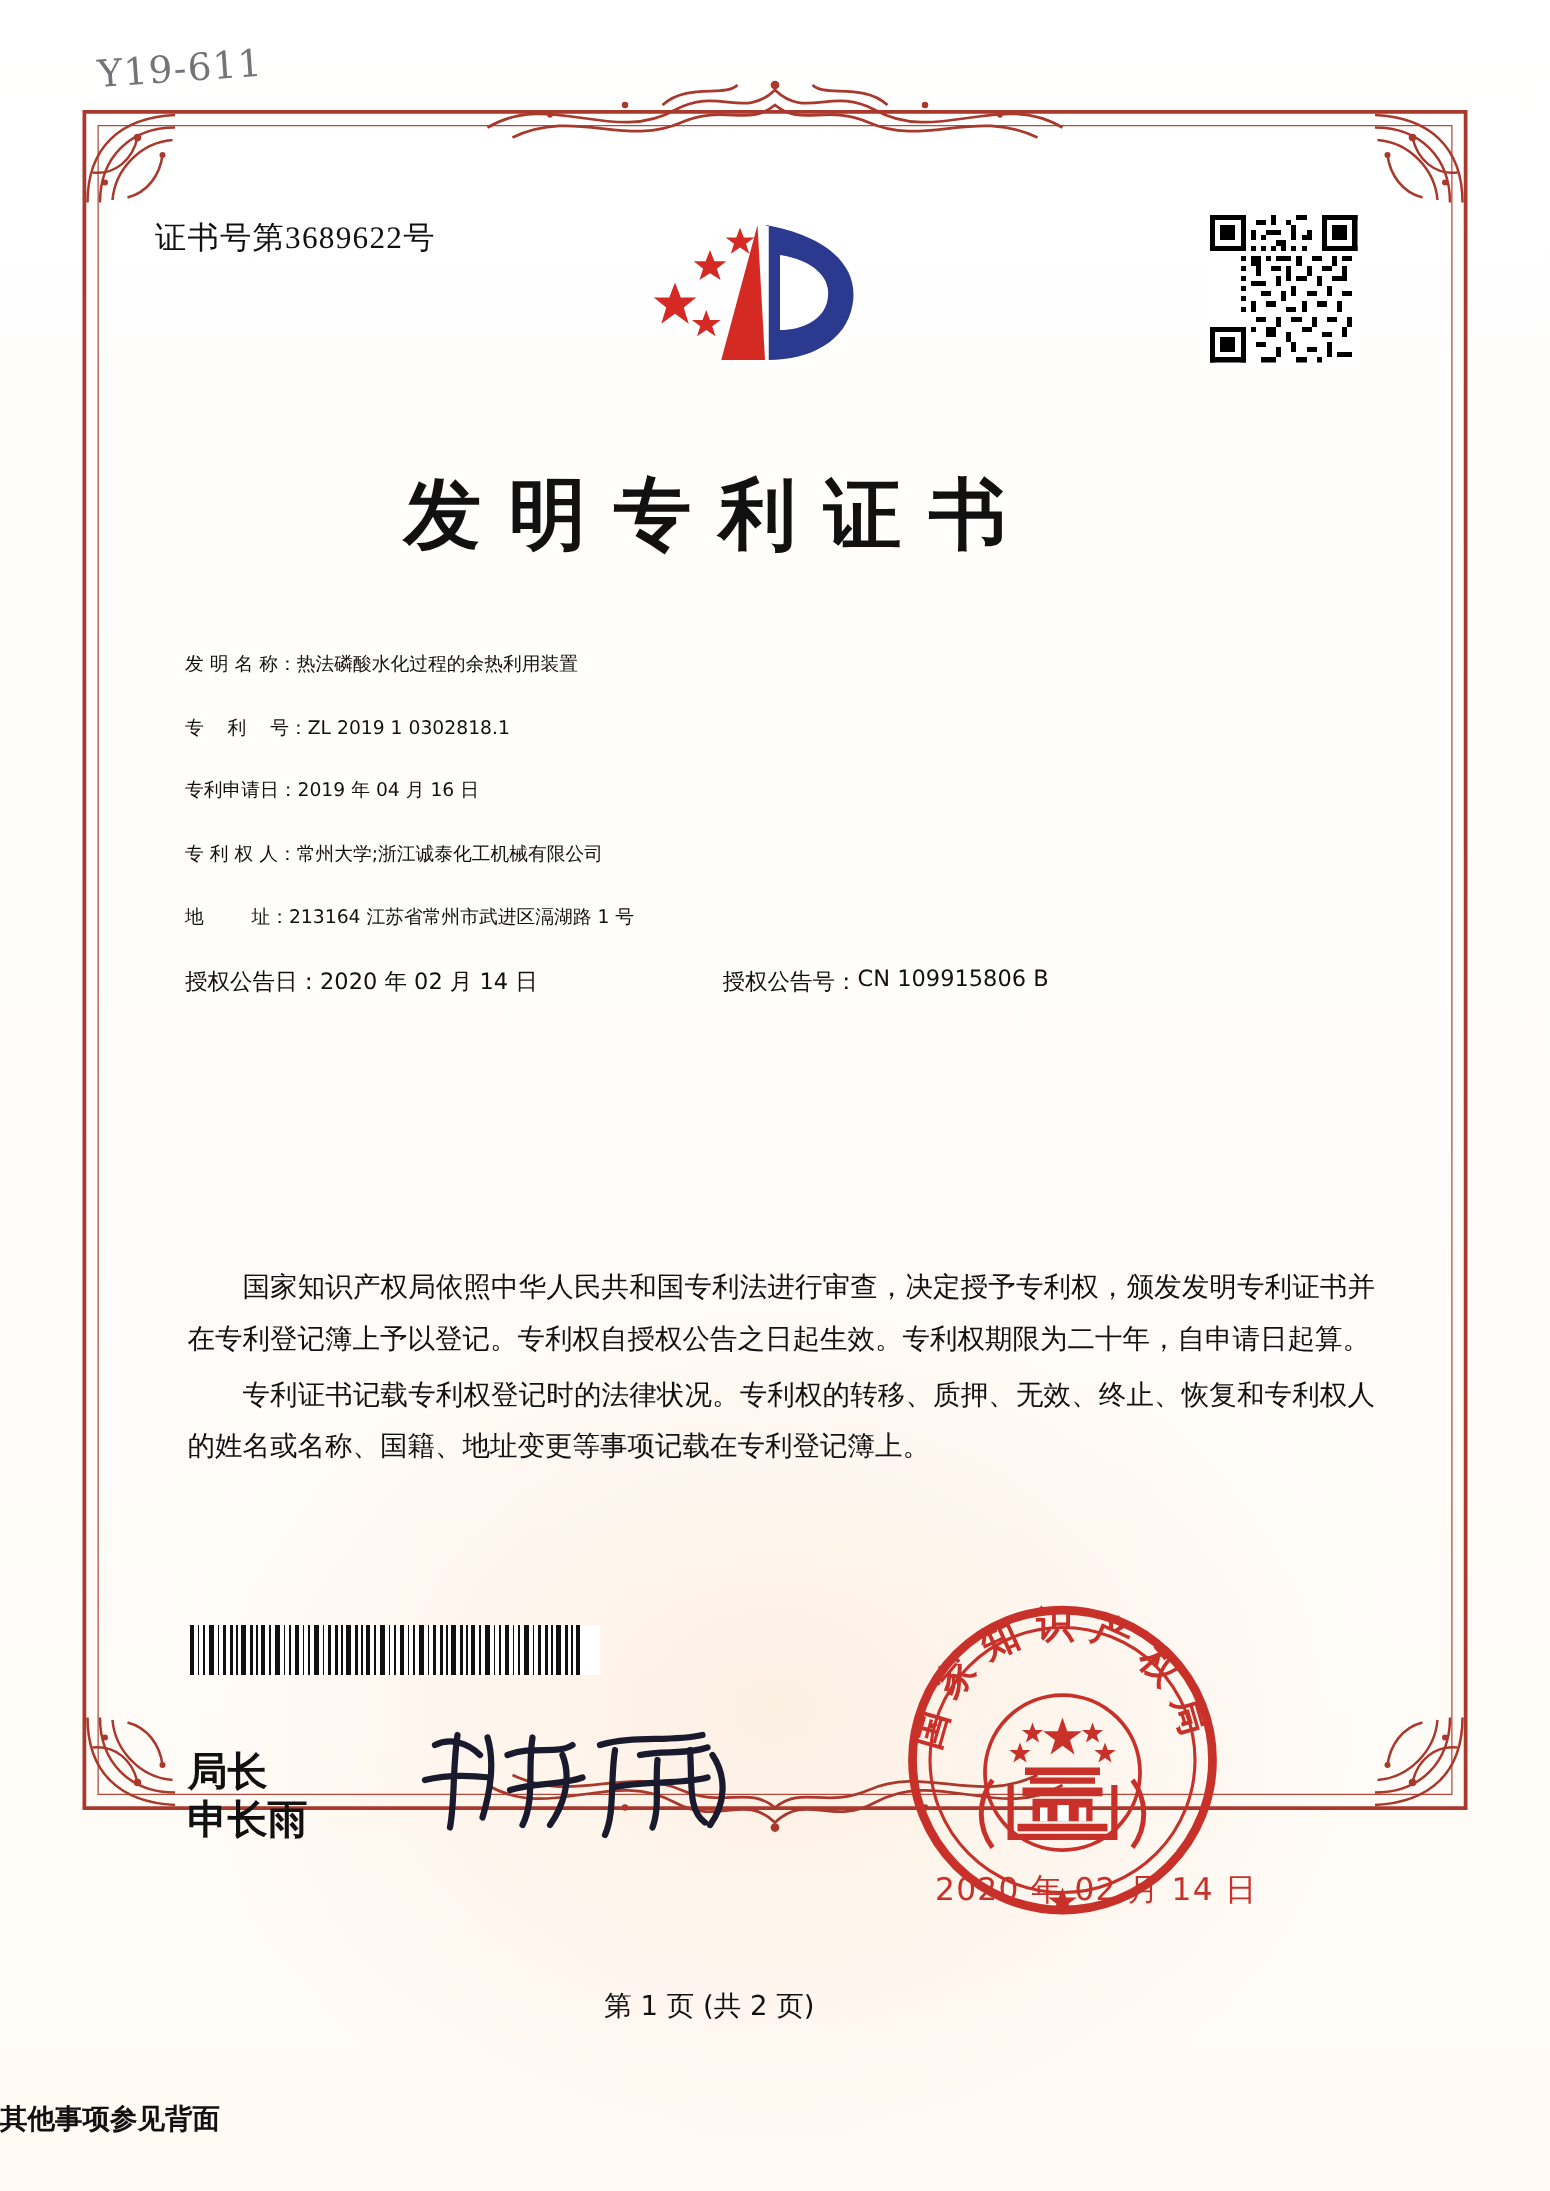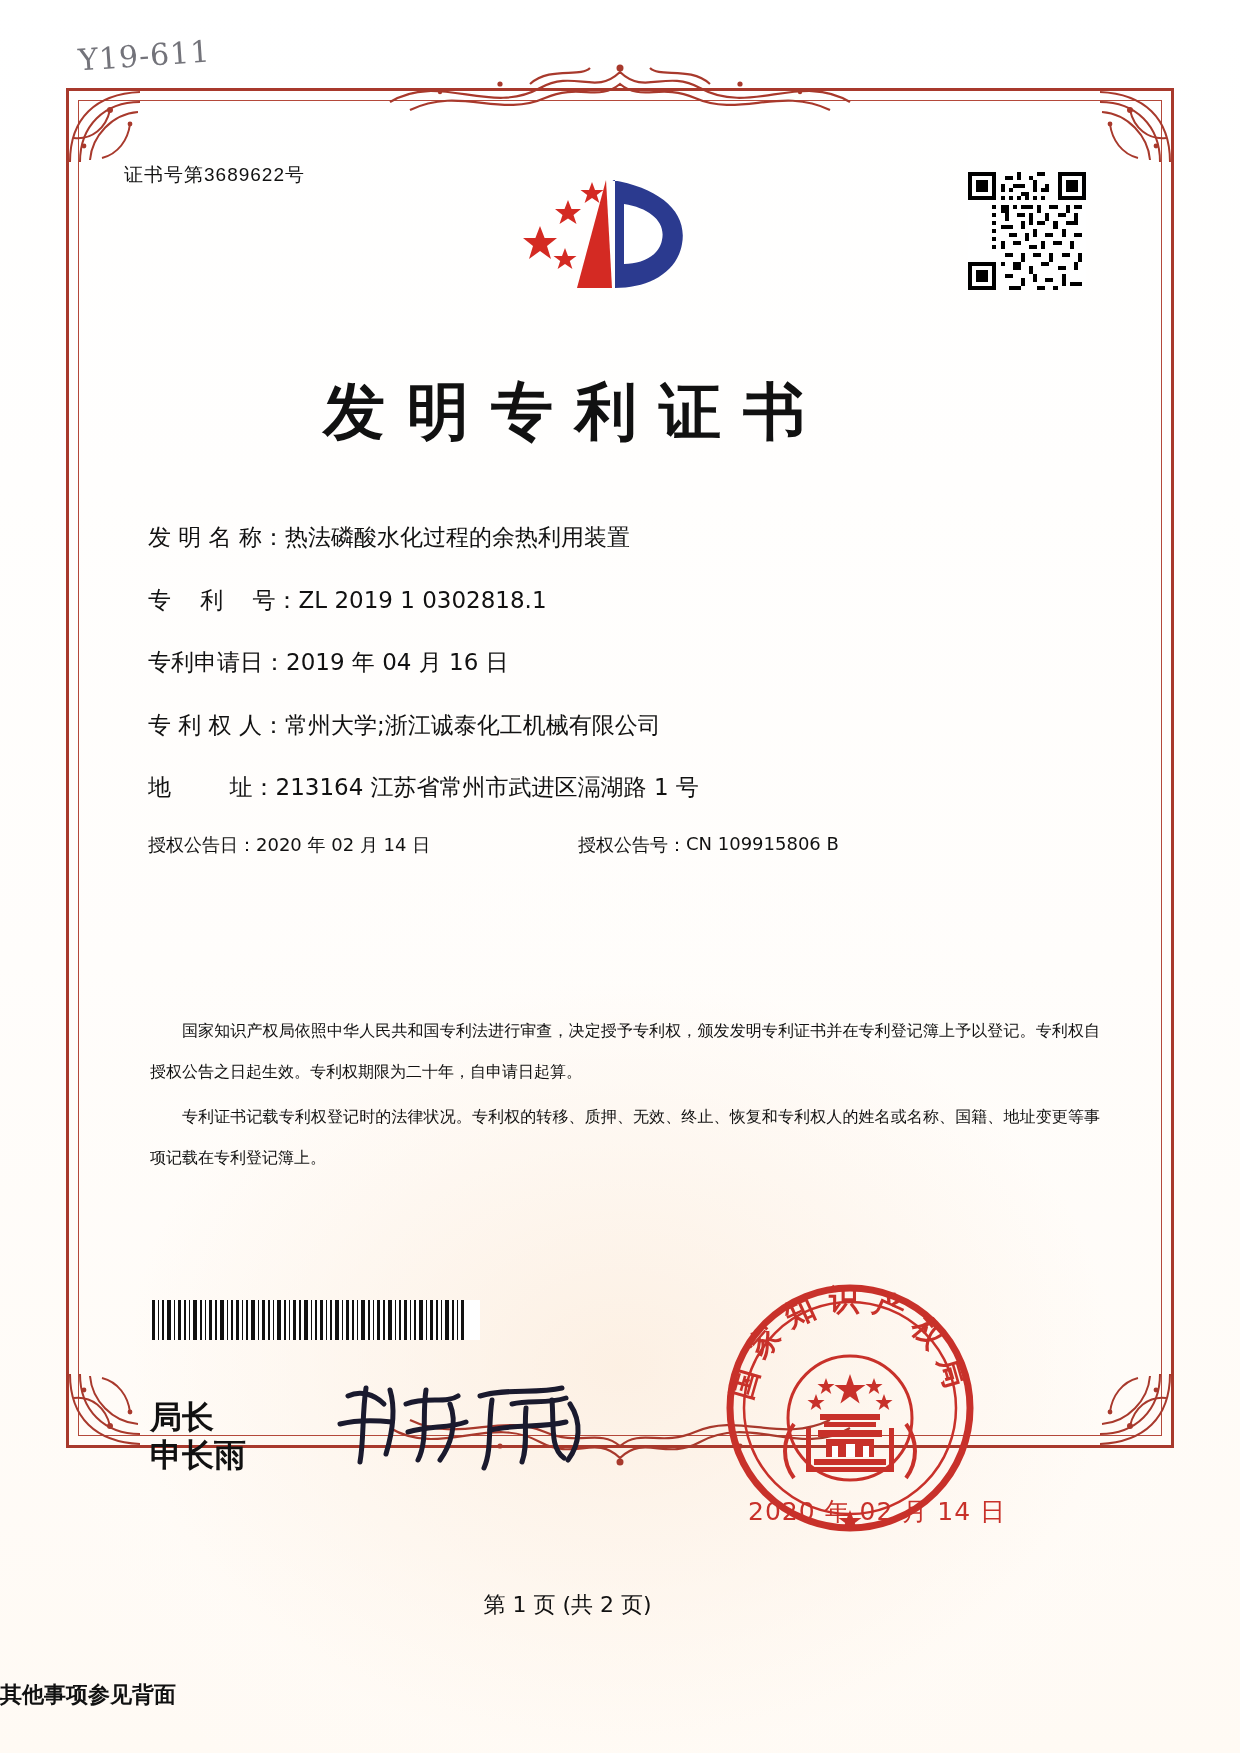--- a/index.html
+++ b/index.html
@@ -87,25 +87,25 @@
     top: 1410px;
     width: 480px;
     height: 58px;
     transform: scaleY(-1);
   }
 
   
   .cert-no {
     position: absolute;
     left: 124px;
-    top: 162px;
-    font-size: 19px;
+    top: 173px;
+    font-size: 25px;
     letter-spacing: 1px;
     color: #111;
-    font-family: Liberation Sans, sans-serif;
+    font-family: Liberation Serif, serif;
   }
 
   
   .logo {
     position: absolute;
     left: 520px;
     top: 170px;
     width: 180px;
     height: 140px;
   }
@@ -138,21 +138,21 @@
   .fields {
     position: absolute;
     left: 148px;
     top: 520px;
     width: 960px;
   }
   .field-row {
     display: flex;
     align-items: baseline;
     margin-bottom: 28px;
-    font-size: 23px;
+    font-size: 15px;
     line-height: 1.5;
     color: #111;
   }
   .field-label {
     white-space: pre;
     flex: 0 0 auto;
   }
   .field-value {
     flex: 1 1 auto;
   }
@@ -165,21 +165,21 @@
   }
   .row-dual .seg1 { width: 430px; display: flex; }
   .row-dual .seg2 { display: flex; }
 
   
   .paragraphs {
     position: absolute;
     left: 150px;
     top: 1010px;
     width: 950px;
-    font-size: 16px;
+    font-size: 22px;
     line-height: 41px;
     color: #111;
     text-align: justify;
   }
   .paragraphs p {
     margin: 0 0 4px 0;
     text-indent: 2em;
   }
 
   

